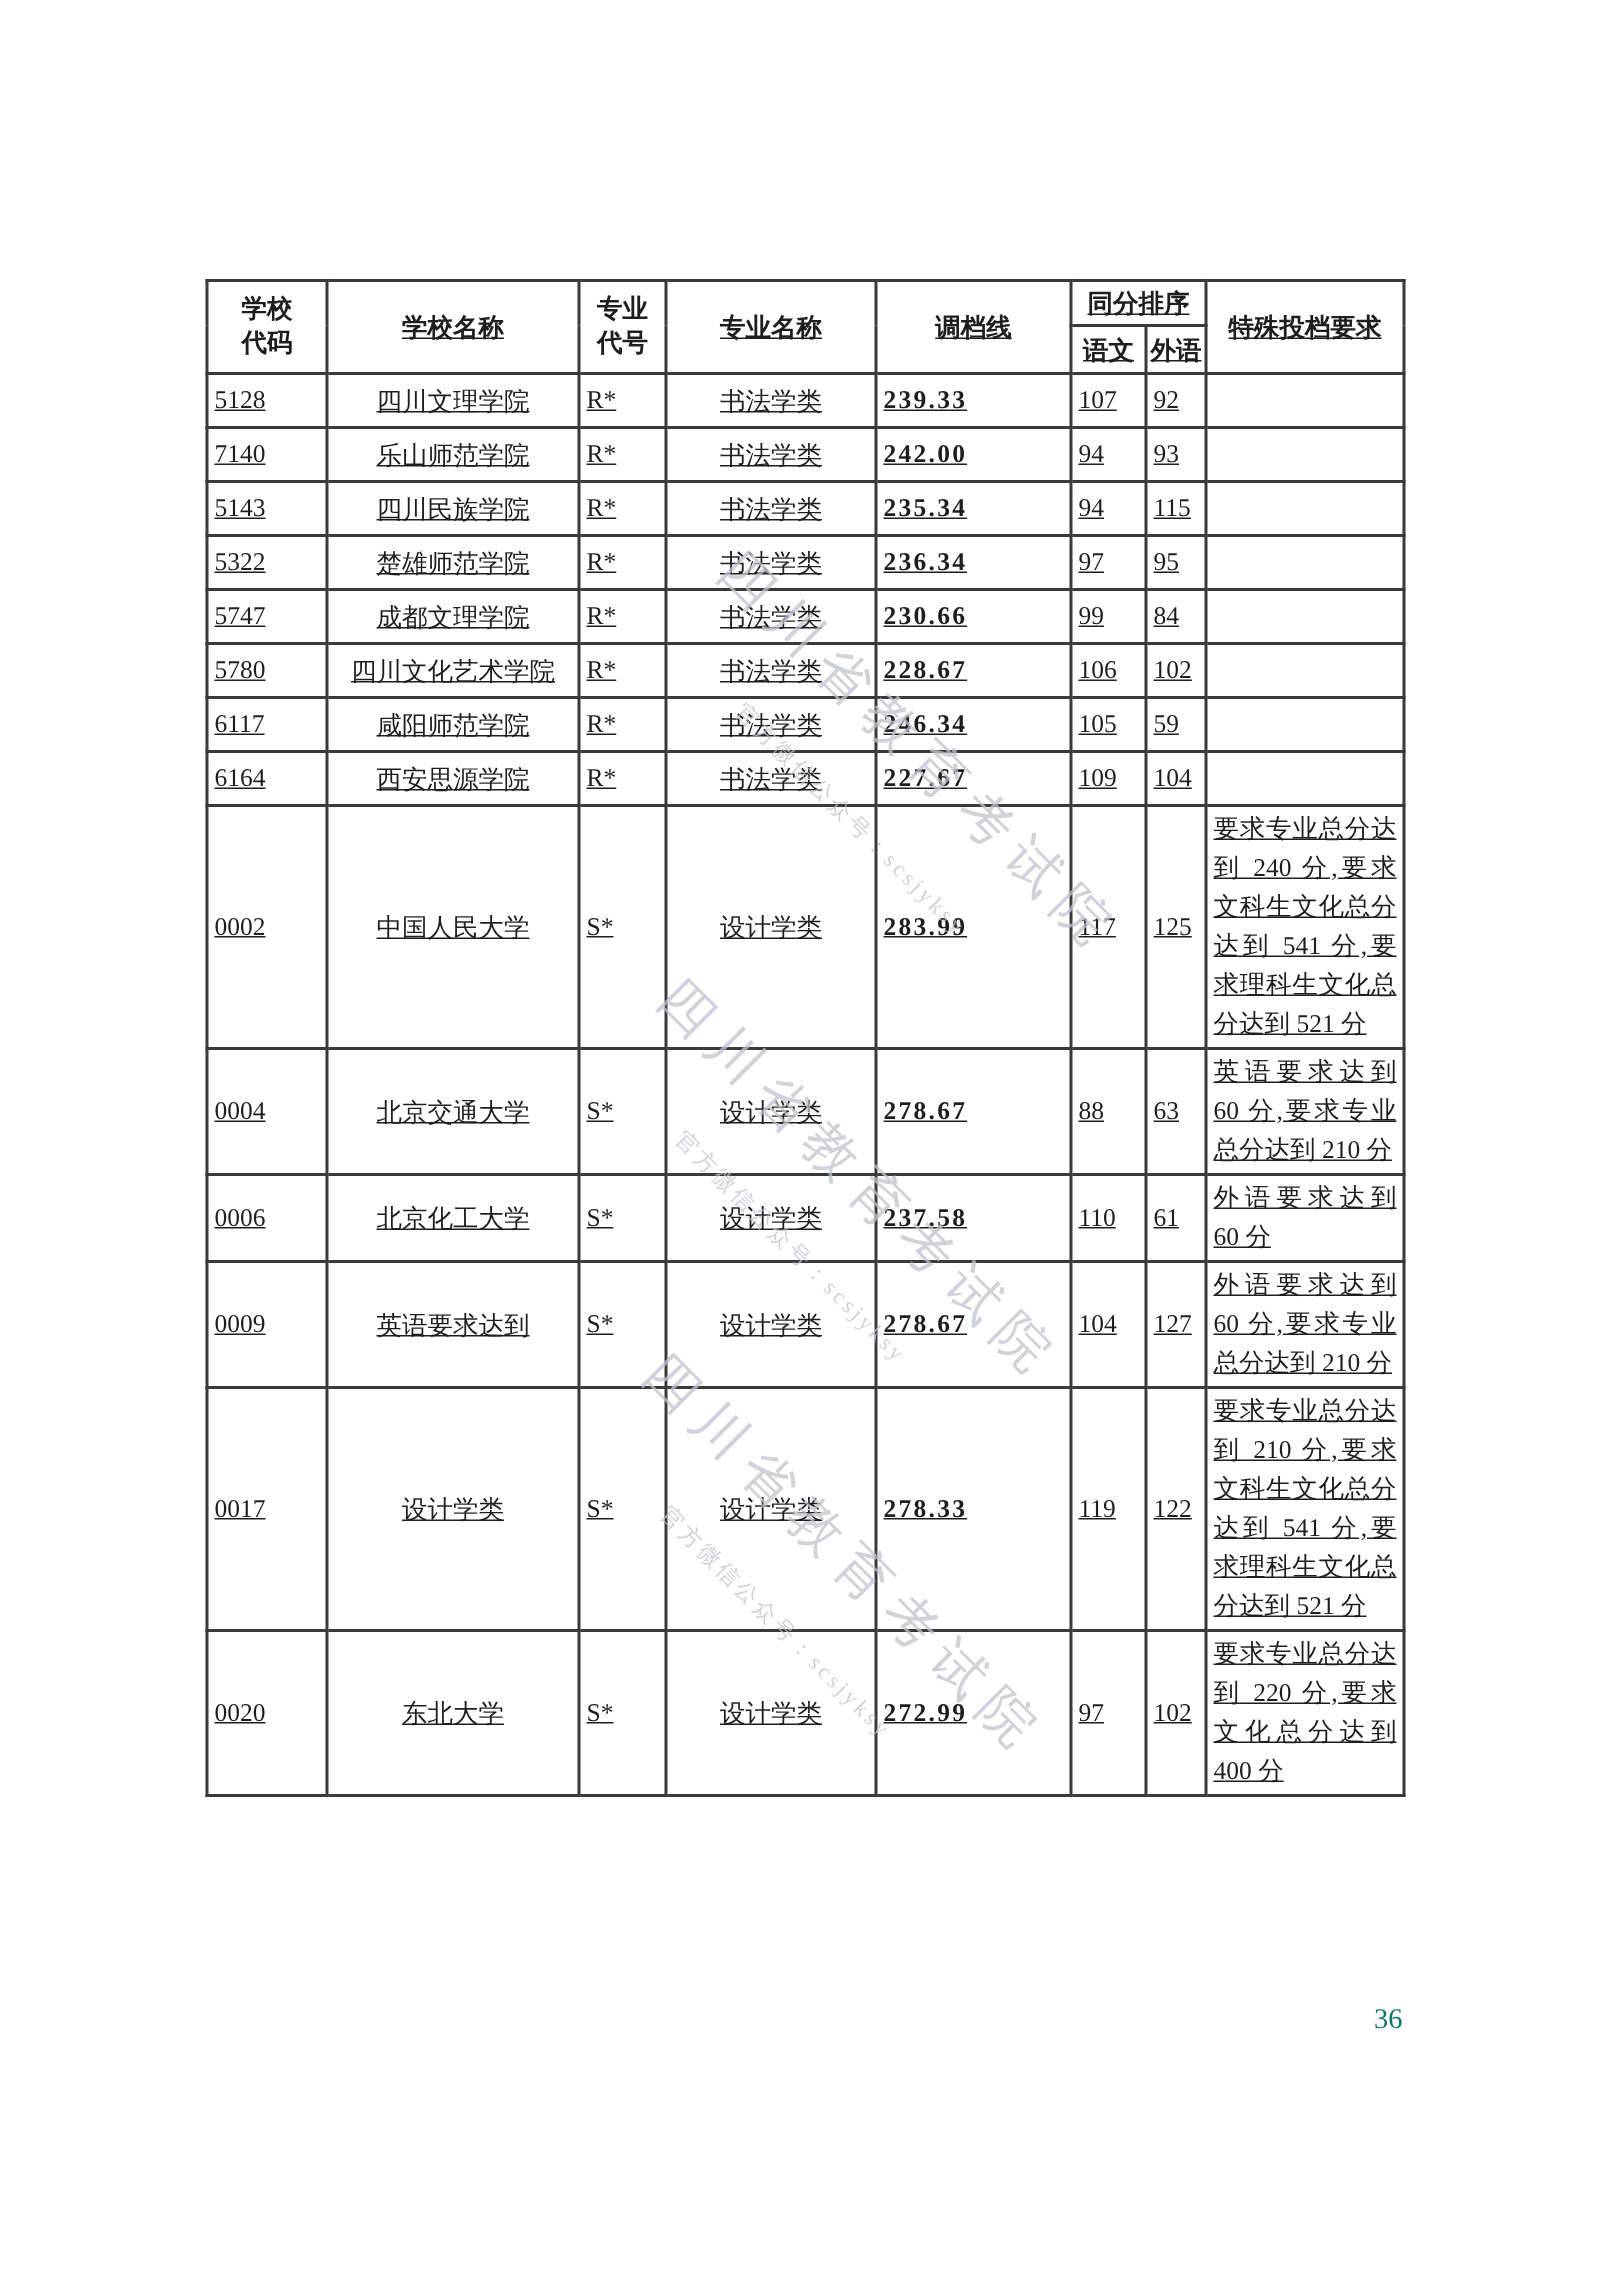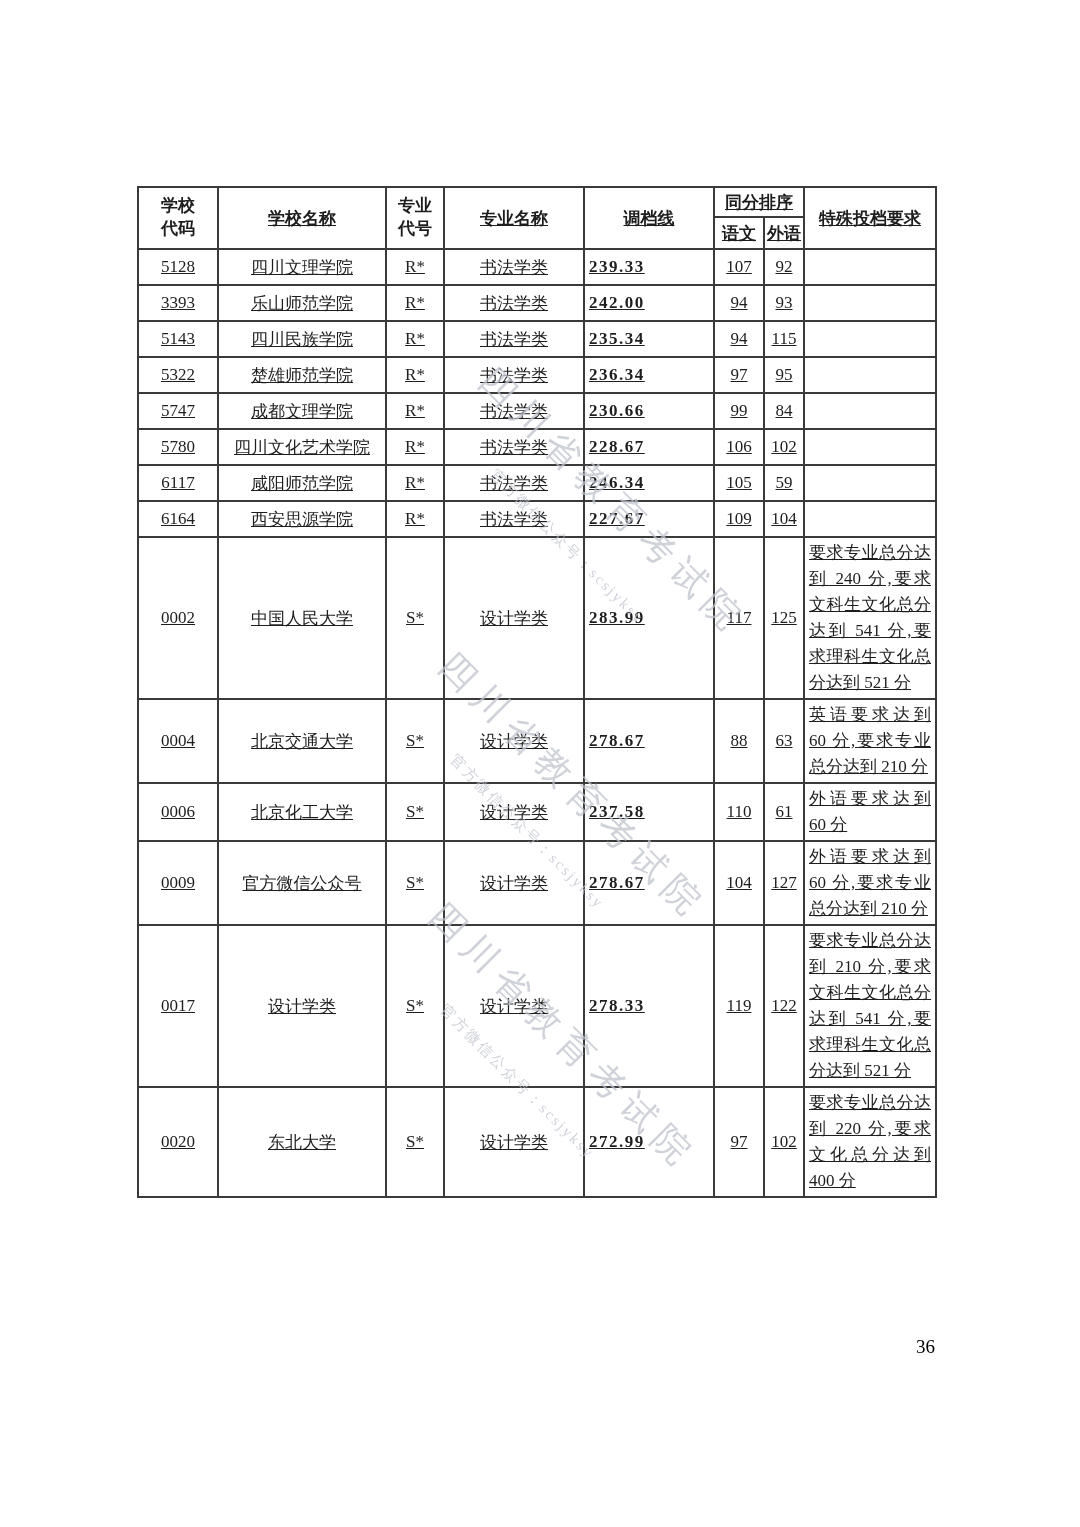--- a/index.html
+++ b/index.html
@@ -26,21 +26,21 @@
     overflow:hidden;
   }
   table.score th{
     font-weight:bold;
     text-align:center;
     padding:1px 2px;
   }
   thead tr.h1 th{height:26px;}
   thead tr.h2 th{height:28px;margin-top:32px;}
   .wrap2{display:inline-block;width:38px;line-height:1.35;}
-  td.center{text-align:center;}
+  td.center{}
   td.left{text-align:center;padding-left:8px;}
   td.cutoff{
     text-align:left;font-weight:bold;font-size:18px;letter-spacing:1.5px;
   }
   td.special{
     font-size:16.5px;line-height:26px;text-align:justify;
     padding:3px 6px;
   }
   tr.row-simple td{height:30px;}
 
@@ -55,21 +55,21 @@
     opacity:0.75;
     z-index:6;
     white-space:nowrap;
   }
   .wm-big{font-size:36px;letter-spacing:9px;}
   .wm-small{font-size:15px;letter-spacing:2.5px;margin-top:30px;}
 
   
   .page-number{
     position:absolute;left:916px;top:1336px;
-    font-size:19px;color:#000000;
+    font-size:19px;color:#0f766e;
   }
 </style>
 </head>
 <body>
 
 <div class="page">
 
   <div class="wm" style="left:415px;top:470px;">
     <div class="wm-big">四川省教育考试院</div>
     <div class="wm-small">官方微信公众号：scsjyksy</div>
@@ -114,21 +114,21 @@
       <td class="center">5128</td>
       <td class="left">四川文理学院</td>
       <td class="center">R*</td>
       <td class="left">书法学类</td>
       <td class="cutoff">239.33</td>
       <td class="center">107</td>
       <td class="center">92</td>
       <td class="special"></td>
     </tr>
         <tr class="row-simple">
-      <td class="center">3393</td>
+      <td class="center">7140</td>
       <td class="left">乐山师范学院</td>
       <td class="center">R*</td>
       <td class="left">书法学类</td>
       <td class="cutoff">242.00</td>
       <td class="center">94</td>
       <td class="center">93</td>
       <td class="special"></td>
     </tr>
         <tr class="row-simple">
       <td class="center">5143</td>
@@ -215,21 +215,21 @@
       <td class="left">北京化工大学</td>
       <td class="center">S*</td>
       <td class="left">设计学类</td>
       <td class="cutoff">237.58</td>
       <td class="center">110</td>
       <td class="center">61</td>
       <td class="special">外语要求达到 60 分</td>
     </tr>
         <tr>
       <td class="center">0009</td>
-      <td class="left">官方微信公众号</td>
+      <td class="left">英语要求达到</td>
       <td class="center">S*</td>
       <td class="left">设计学类</td>
       <td class="cutoff">278.67</td>
       <td class="center">104</td>
       <td class="center">127</td>
       <td class="special">外语要求达到 60 分,要求专业总分达到 210 分</td>
     </tr>
         <tr>
       <td class="center">0017</td>
       <td class="left">设计学类</td>

